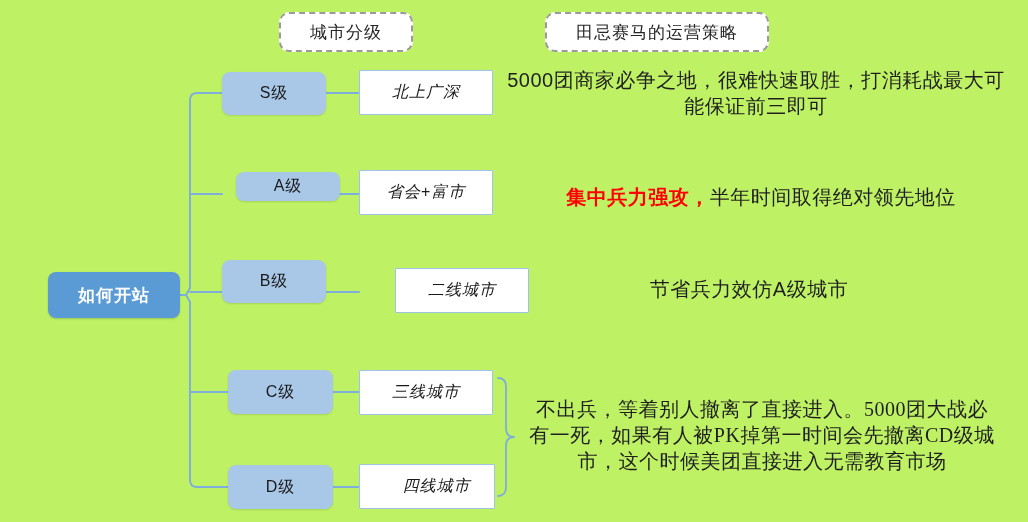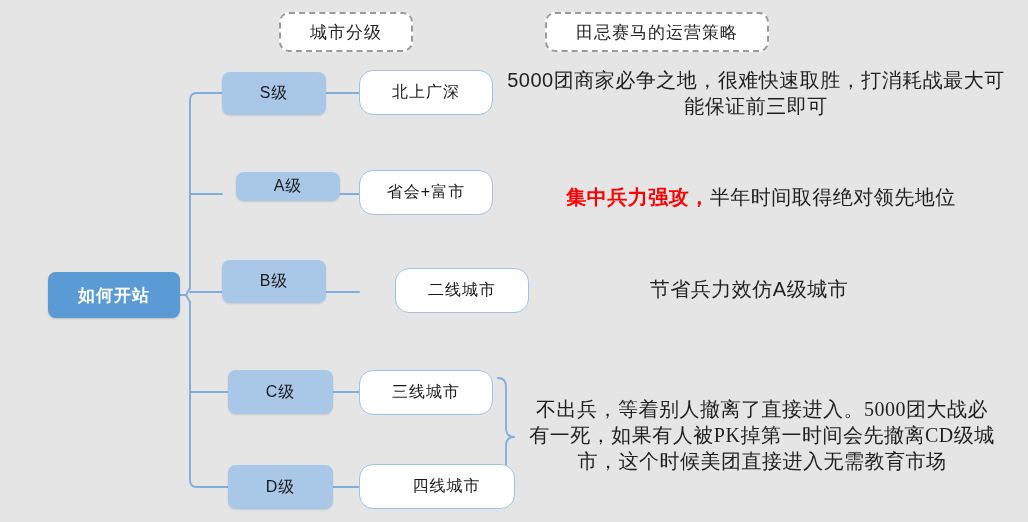--- a/index.html
+++ b/index.html
@@ -4,21 +4,21 @@
 <style>
   html, body {
     margin: 0;
     padding: 0;
     background: #ffffff;
   }
   #canvas {
     position: relative;
     width: 1028px;
     height: 522px;
-    background: #e5e5e5;
+    background: #bef264;
     font-family: "Liberation Sans", "DejaVu Sans", sans-serif;
     overflow: hidden;
   }
   .header-chip {
     position: absolute;
     border: 2px dashed #9a9a9a;
     border-radius: 10px;
     color: #262626;
     font-size: 17px;
     letter-spacing: 1px;
@@ -58,41 +58,42 @@
     display: flex;
     align-items: center;
     justify-content: center;
     box-sizing: border-box;
     box-shadow: 0 1px 2px rgba(0,0,0,0.13);
   }
   .city-node {
     position: absolute;
     background: #ffffff;
     border: 1.6px solid #9dc3e6;
-    border-radius: 14px;
+    border-radius: 1px;
     color: #1a1a1a;
     font-size: 16px;
     letter-spacing: 1px;
     display: flex;
     align-items: center;
     justify-content: center;
     box-sizing: border-box;
+    font-style: italic;
   }
 
   #node-s  { left: 222px; top: 72px;  width: 104px; height: 43px; }
   #node-a  { left: 222px; top: 172px; width: 104px; height: 29px; margin-left: 14px; }
   #node-b  { left: 222px; top: 260px; width: 104px; height: 43px; }
   #node-c  { left: 228px; top: 370px; width: 105px; height: 44px; }
   #node-d  { left: 228px; top: 465px; width: 105px; height: 44px; text-align: center; }
 
   #city-s  { left: 359px; top: 70px;  width: 134px; height: 45px; }
   #city-a  { left: 359px; top: 170px; width: 134px; height: 45px; }
   #city-b  { left: 359px; top: 268px; width: 134px; height: 45px; margin-left: 36px; }
   #city-c  { left: 359px; top: 370px; width: 134px; height: 45px; }
-  #city-d  { left: 359px; top: 464px; width: 156px; height: 45px; padding-left: 19px; }
+  #city-d  { left: 359px; top: 464px; width: 136px; height: 45px; padding-left: 19px; }
 
   .note {
     position: absolute;
     color: #1f1f1f;
     font-size: 20px;
     line-height: 26px;
     letter-spacing: 0.5px;
     text-align: center;
   }
   #note-s  { left: 506px; top: 67px;  width: 500px; }

